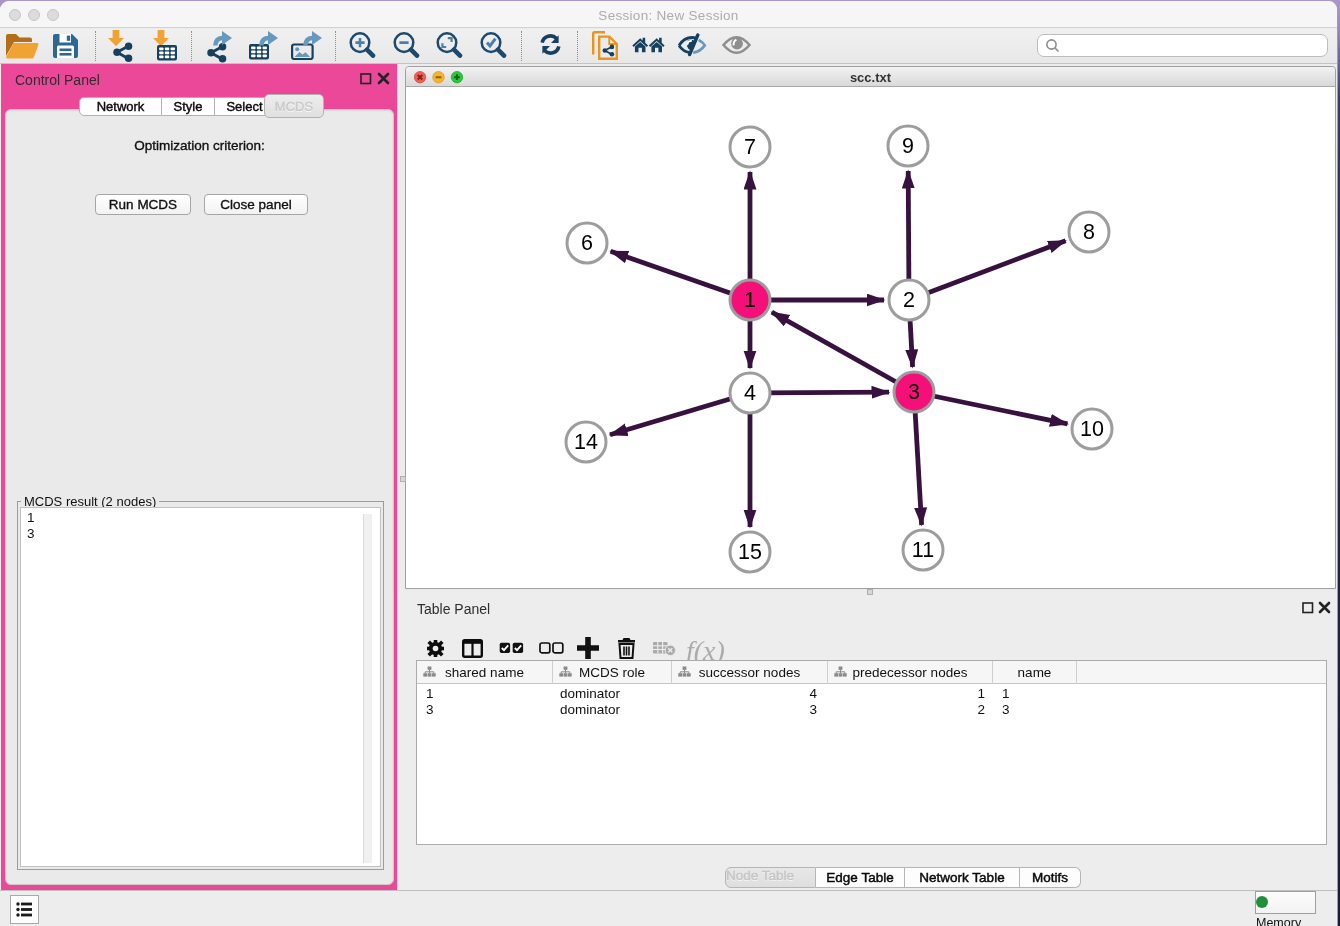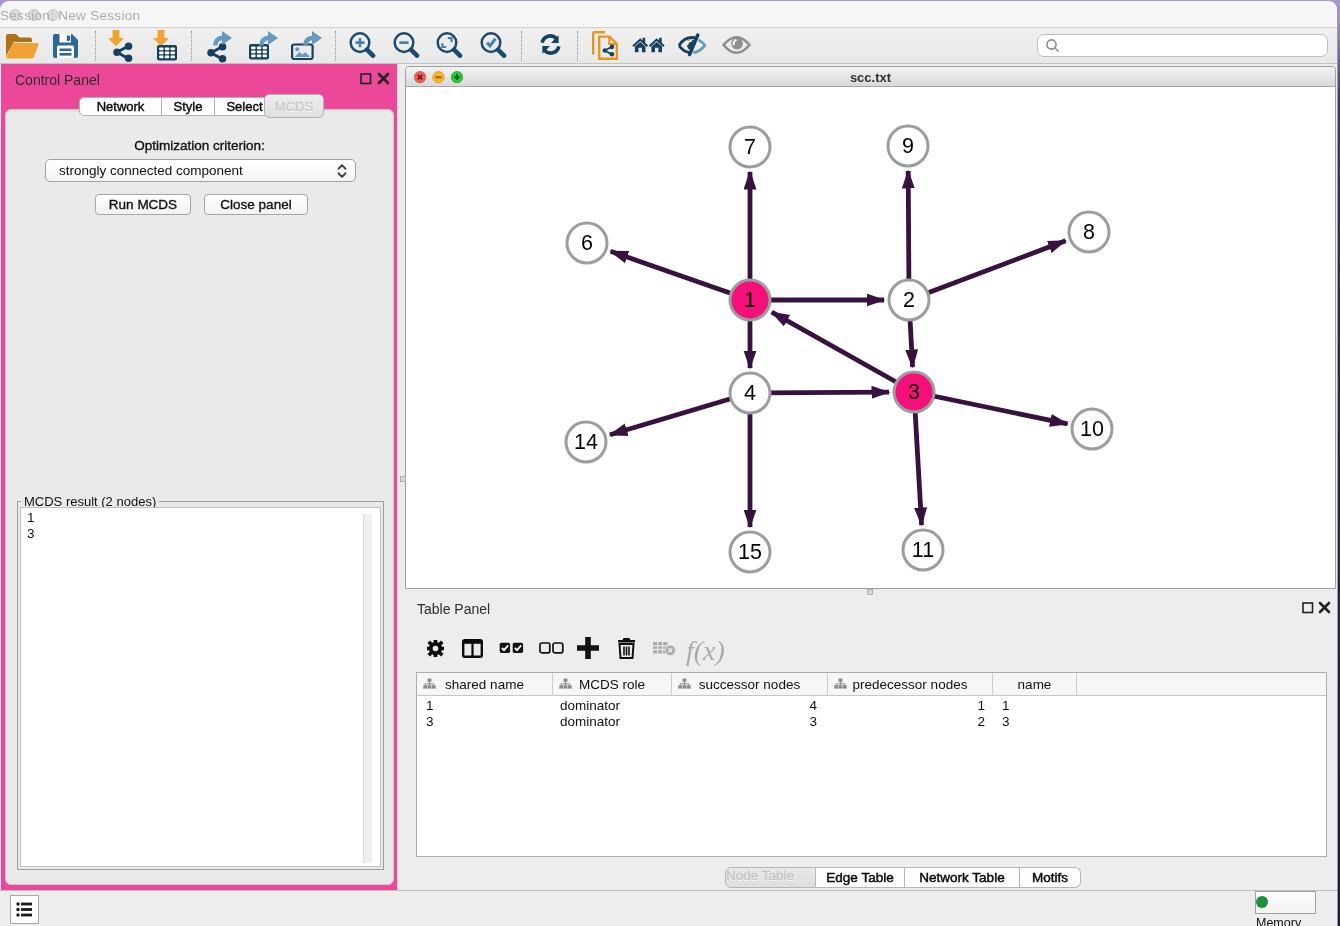--- a/index.html
+++ b/index.html
@@ -2,21 +2,21 @@
 <html><head><meta charset="utf-8">
 <style>
 * { margin:0; padding:0; box-sizing:border-box; }
 html,body { width:1340px; height:926px; overflow:hidden; }
 body { font-family:"Liberation Sans",sans-serif; background:linear-gradient(180deg,#ab97c9 0px,#9d8bc0 25px,#6e6ba0 55px,#3a4166 95px,#2a3454 200px,#202b47 400px,#131f3a 926px); position:relative; }
 #win { position:absolute; left:0; top:1px; width:1338px; height:925px; background:#ececec; border-radius:9px 9px 0 0; overflow:hidden; border-right:1px solid #a0a0a0; }
 
 
 #titlebar { position:absolute; left:0; top:0; width:100%; height:27px; background:#f6f6f6; border-bottom:1px solid #d2d2d2; }
 .tl { position:absolute; top:8px; width:12px; height:12px; border-radius:50%; background:#dcdcdc; border:1px solid #c6c6c6; }
-#title { position:absolute; top:7px; width:100%; text-align:left; font-size:13.5px; color:#acacac; letter-spacing:0.3px; }
+#title { position:absolute; top:7px; width:100%; text-align:center; font-size:13.5px; color:#acacac; letter-spacing:0.3px; }
 
 
 #toolbar { position:absolute; left:0; top:28px; width:100%; height:35px; background:linear-gradient(#f0f0f0,#e8e8e8); border-bottom:1px solid #c3c3c3; }
 .sep { position:absolute; top:2px; height:30px; width:0; border-left:1px dotted #8f8f8f; }
 .ticon { position:absolute; }
 #searchbox { position:absolute; left:1037px; top:5px; width:291px; height:23px; background:#fff; border:1px solid #bdbdbd; border-radius:7px; }
 
 
 #controlpanel { position:absolute; left:1px; top:63px; width:397px; height:826px; background:#ec4899; border-right:1px solid #d8d8d8; }
 #cp-title { position:absolute; left:14px; top:8px; font-size:14px; color:#2e2e2e; }
@@ -35,21 +35,21 @@
 
 
 #netwin { position:absolute; left:405px; top:65px; width:931px; height:523px; background:#fff; border:1px solid #a0a0a0; border-radius:4px 4px 0 0; }
 #nw-titlebar { position:absolute; left:0; top:0; width:100%; height:20px; background:linear-gradient(#f2f2f2,#d9d9d9); border-bottom:1px solid #a8a8a8; border-radius:4px 4px 0 0; }
 #nw-title { position:absolute; top:3px; width:100%; text-align:center; font-size:13px; font-weight:bold; color:#333; }
 
 
 
 #tablepanel { position:absolute; left:399px; top:590px; width:938px; height:299px; background:#ededed; }
 #tp-title { position:absolute; left:18px; top:10px; font-size:14px; color:#2e2e2e; }
-#tbl { position:absolute; left:17px; top:81px; width:911px; height:185px; background:#fff; border:1px solid #ababab; }
+#tbl { position:absolute; left:17px; top:69px; width:911px; height:185px; background:#fff; border:1px solid #ababab; }
 #tbl-header { position:absolute; left:0; top:0; width:100%; height:23px; background:#f6f6f6; border-bottom:1px solid #c6c6c6; }
 .th { position:absolute; top:0; height:23px; border-right:1px solid #cecece; font-size:13.5px; color:#111; text-align:center; line-height:23px; }
 .treeicon { position:absolute; left:6px; top:5px; }
 .td { position:absolute; font-size:13.5px; color:#111; height:16px; line-height:16px; }
 #tp-tabs { position:absolute; left:294px; top:276px; height:21px; display:flex; font-size:13.5px;padding-left:32px; -webkit-text-stroke:0.45px #000; }
 .tptab { height:21px; line-height:20px; text-align:center; background:#fdfdfd; border:1px solid #b5b5b5; border-left:none; color:#111; }
 #tptab-node { width:91px; background:linear-gradient(#e8e8e8,#dedede); border:1px solid #b5b5b5; border-radius:6px 0 0 6px; color:#c5c5c5; text-shadow:0 1px 0 #fff; -webkit-text-stroke:0.45px #c5c5c5; }
 .tptab.last { border-radius:0 6px 6px 0; }
 
 
@@ -246,28 +246,20 @@
         <path d="M2 2 L11 11 M11 2 L2 11" stroke="#222" stroke-width="2.6" stroke-linecap="round"></path>
       </svg>
     <div id="cp-pane"></div>
     <div id="cp-tabs">
       <div class="cptab first" style="width:83px;">Network</div>
       <div class="cptab" style="width:53px;">Style</div>
       <div class="cptab" style="width:60px;">Select</div>
     </div>
     <div id="cptab-mcds">MCDS</div>
     <div id="optlabel">Optimization criterion:</div>
-    <div id="optselect">strongly connected component
-      <svg width="12" height="18" style="position:absolute;right:7px;top:2px;">
-          <g fill="none" stroke="#3c3c3c" stroke-width="1.9" stroke-linecap="round" stroke-linejoin="round">
-            <path d="M2.6 6.7 L6 3.1 L9.4 6.7"></path>
-            <path d="M2.6 11.3 L6 14.9 L9.4 11.3"></path>
-          </g>
-        </svg>
-    </div>
     <div class="btn" style="left:94px; width:96px;">Run MCDS</div>
     <div class="btn" style="left:203px; width:104px;">Close panel</div>
     <div id="mcdsbox">
       <div id="mcdsbox-label">MCDS result (2 nodes)</div>
       <div id="mcdsbox-white">1<br>3<div id="mcds-scroll"></div></div>
     </div>
   </div>
   <div id="netwin">
     <div id="nw-titlebar">
       <svg style="position:absolute;left:8px;top:4px;" width="60" height="13">

